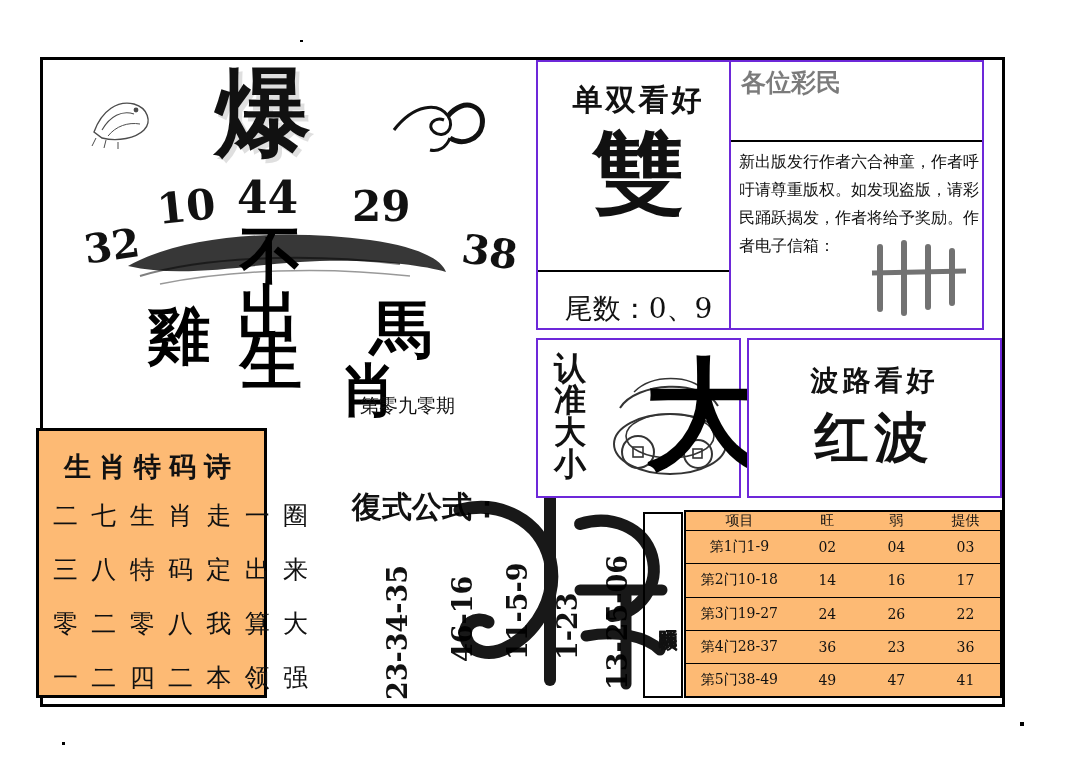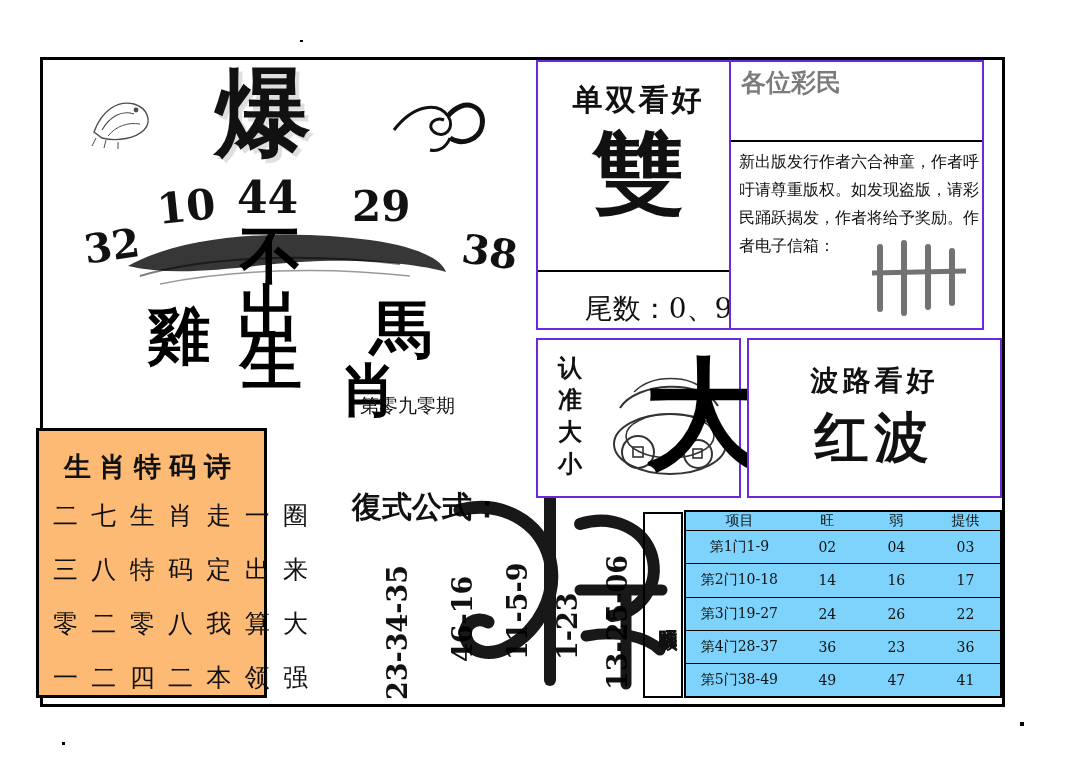--- a/index.html
+++ b/index.html
@@ -52,48 +52,48 @@
   
   .ds{left:536px;top:60px;width:205px;height:270px;}
   .ds-title{position:absolute;left:0;top:18px;width:100%;text-align:center;
             font-size:30px;font-weight:bold;letter-spacing:3px;
             font-family:"DejaVu Serif","Liberation Serif",serif;}
   .ds-big{position:absolute;left:0;top:65px;width:100%;text-align:center;
           font-size:92px;font-weight:bold;line-height:1;
           font-family:"DejaVu Serif","Liberation Serif",serif;}
   .ds-divider{position:absolute;left:0;top:208px;width:100%;height:2px;background:#000;}
   .ds-tail{position:absolute;left:0;top:228px;width:100%;text-align:center;
-           font-size:28px;font-family:"DejaVu Serif","Liberation Serif",serif;padding-left:20px;}
+           font-size:28px;font-family:"DejaVu Serif","Liberation Serif",serif;}
 
   
   .notice{left:729px;top:60px;width:255px;height:270px;}
   .notice-head{position:absolute;left:10px;top:4px;font-size:25px;font-weight:bold;
                font-family:"DejaVu Serif","Liberation Serif",serif;opacity:.55;}
   .notice-sep{position:absolute;left:0;top:78px;width:100%;height:2px;background:#000;}
   .notice-body{position:absolute;left:8px;top:86px;width:240px;font-size:16px;
                line-height:28px;font-family:"DejaVu Serif","Liberation Serif",serif;}
 
   
   .rz{left:536px;top:338px;width:205px;height:160px;}
-  .rz-v{position:absolute;left:12px;top:12px;width:40px;font-size:24px;line-height:32px;
+  .rz-v{position:absolute;left:12px;top:12px;width:40px;font-size:32px;line-height:32px;
         font-weight:bold;text-align:center;
         font-family:"DejaVu Serif","Liberation Serif",serif;}
 
   
   .bl{left:747px;top:338px;width:255px;height:160px;}
   .bl-title{position:absolute;left:0;top:22px;width:100%;text-align:center;
             font-size:28px;font-weight:bold;letter-spacing:4px;
             font-family:"DejaVu Serif","Liberation Serif",serif;}
   .bl-big{position:absolute;left:0;top:62px;width:100%;text-align:center;
           font-size:54px;font-weight:bold;letter-spacing:6px;
           font-family:"DejaVu Serif","Liberation Serif",serif;}
 
   
   .tbl{position:absolute;left:684px;top:510px;width:318px;height:188px;
-       border:2px solid #000;box-sizing:border-box;background:#7dd3fc;}
+       border:2px solid #000;box-sizing:border-box;background:#fdba74;}
   table{width:100%;height:100%;border-collapse:collapse;
         font-family:"DejaVu Serif","Liberation Serif",serif;font-size:14px;}
   th,td{text-align:center;padding:0;font-weight:normal;}
   thead td,thead th{font-size:14px;}
   .tbl .rowline{border-bottom:1px solid #000;}
 
   
   .vstrip{position:absolute;left:643px;top:512px;width:40px;height:186px;
           border:2px solid #000;box-sizing:border-box;
           font-size:19px;line-height:25px;text-align:center;padding-top:20px;

